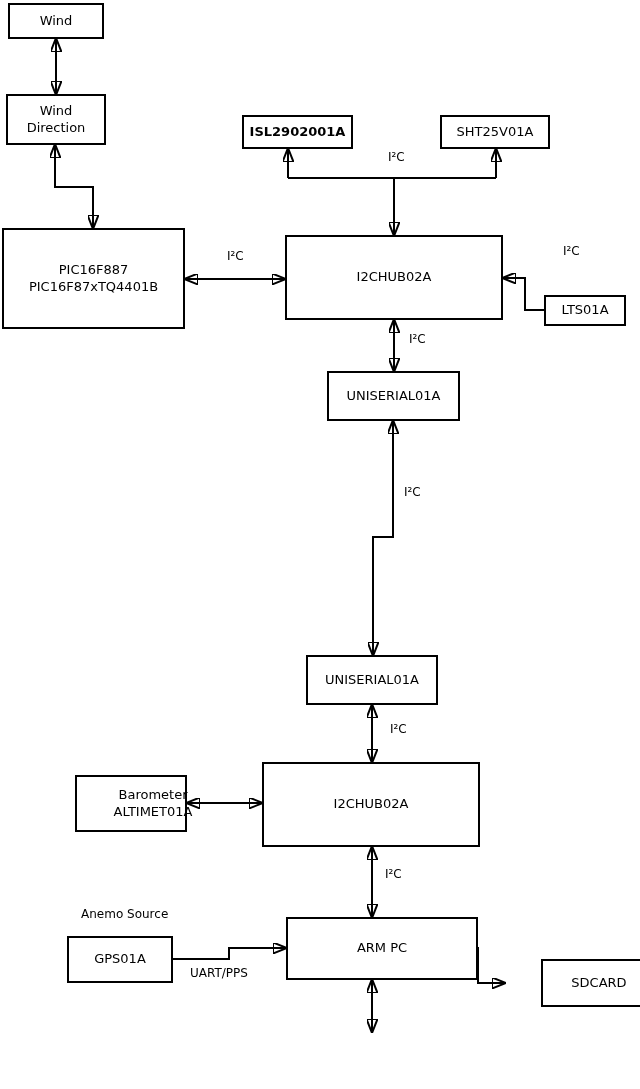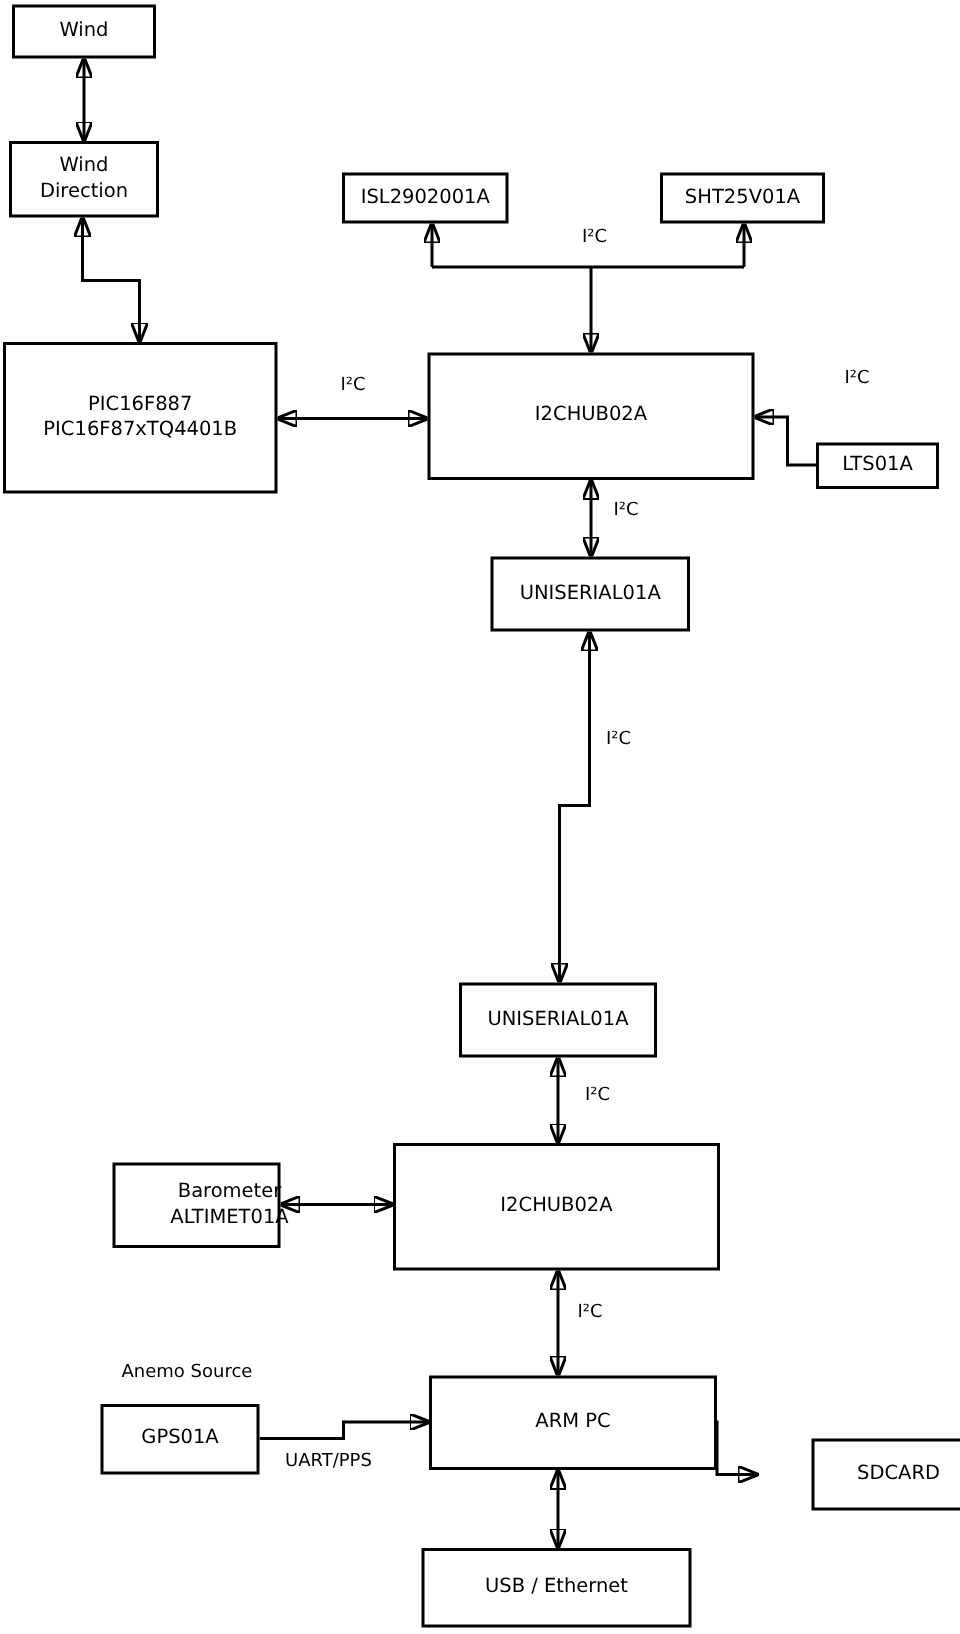--- a/index.html
+++ b/index.html
@@ -45,21 +45,21 @@
   .lbl {
     position: absolute;
     font-size: 12px;
     line-height: 1.1;
     white-space: nowrap;
   }
   
   #n-anemo    { left: 8px;   top: 3px;    width: 96px;  height: 36px; }
   #n-wind     { left: 6px;   top: 94px;   width: 100px; height: 51px; text-align: center; }
   #n-pic      { left: 2px;   top: 228px;  width: 183px; height: 101px; }
-  #n-isl      { left: 228px; top: 115px;  width: 111px; height: 34px; }
+  #n-isl      { left: 242px; top: 115px;  width: 111px; height: 34px; font-weight: bold; }
   #n-sht      { left: 440px; top: 115px;  width: 110px; height: 34px; }
   #n-hub1     { left: 285px; top: 235px;  width: 218px; height: 85px; }
   #n-lts      { left: 544px; top: 295px;  width: 82px;  height: 31px; }
   #n-uni1     { left: 327px; top: 371px;  width: 133px; height: 50px; }
   #n-uni2     { left: 306px; top: 655px;  width: 132px; height: 50px; }
   #n-hub2     { left: 262px; top: 762px;  width: 218px; height: 85px; }
   #n-baro     { left: 75px;  top: 775px;  width: 112px; height: 57px; padding-left: 44px; }
   #n-gps      { left: 67px;  top: 936px;  width: 106px; height: 47px; }
   #n-armpc    { left: 286px; top: 917px;  width: 192px; height: 63px; }
   #n-sdcard   { left: 505px; top: 959px;  width: 116px; height: 48px; margin-left: 36px; }
@@ -160,23 +160,20 @@
   </div>
 
   <div class="node" id="n-armpc">
     <span>ARM PC</span>
   </div>
 
   <div class="node" id="n-sdcard">
     <span>SDCARD</span>
   </div>
 
-  <div class="node" id="n-usb">
-    <span>USB / Ethernet</span>
-  </div>
 
   <div class="lbl" id="l-i2c-a">I²C</div>
   <div class="lbl" id="l-i2c-b">I²C</div>
   <div class="lbl" id="l-i2c-c">I²C</div>
   <div class="lbl" id="l-i2c-d">I²C</div>
   <div class="lbl" id="l-i2c-e">I²C</div>
   <div class="lbl" id="l-i2c-f">I²C</div>
   <div class="lbl" id="l-i2c-g">I²C</div>
   <div class="lbl" id="l-time">Anemo Source</div>
   <div class="lbl" id="l-uart">UART/PPS</div>

